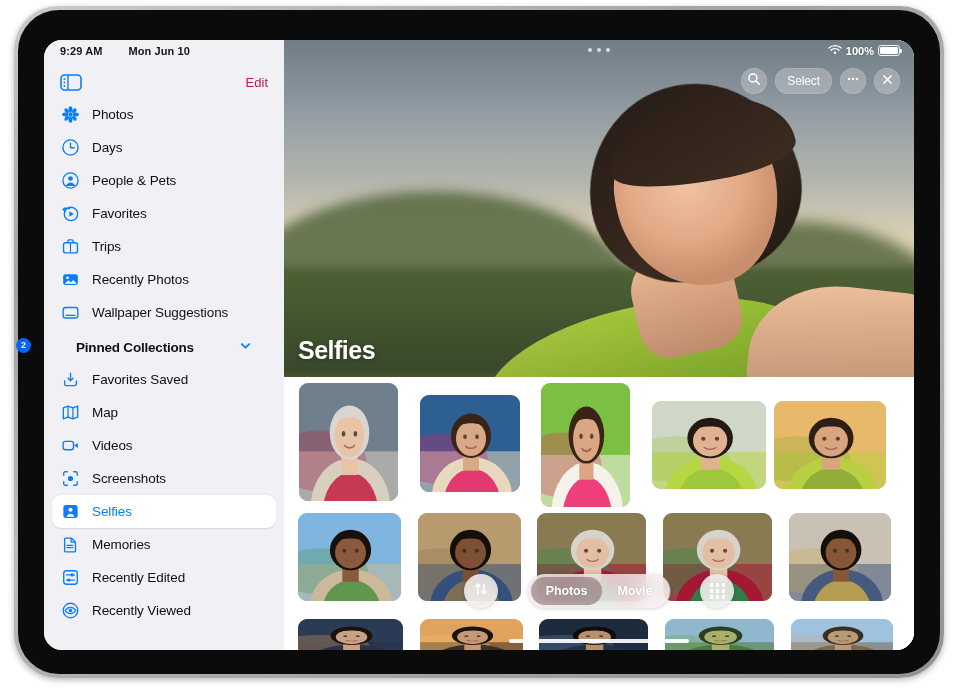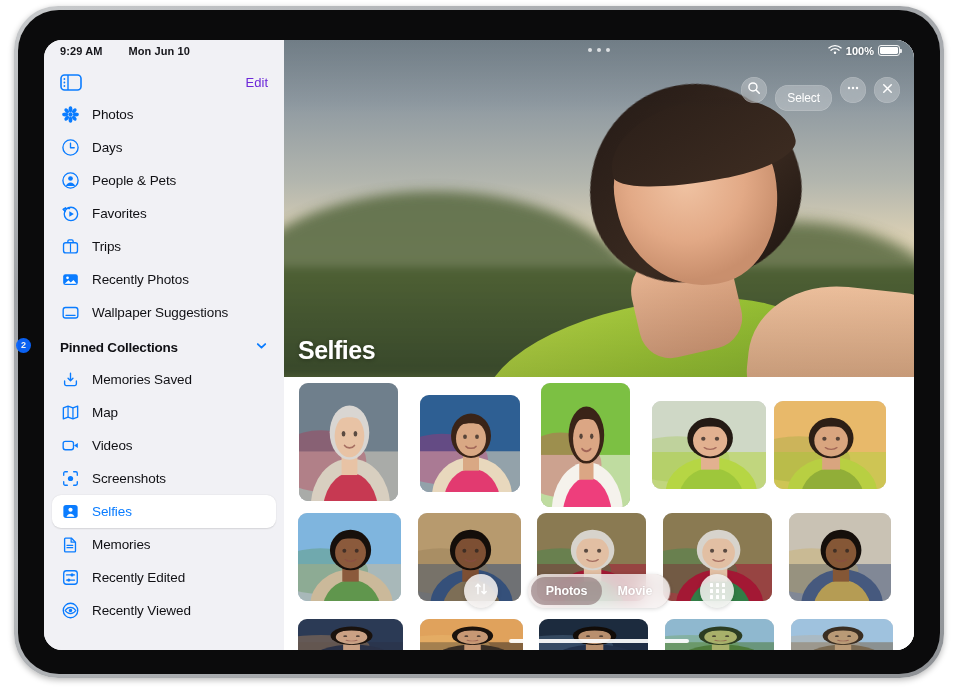--- a/index.html
+++ b/index.html
@@ -70,21 +70,21 @@
 
   .sb-top {
     position: absolute; left: 0; top: 24px;
     width: 240px; height: 36px;
     display: flex; align-items: center;
     justify-content: space-between;
     padding: 0 16px;
   }
   .sb-toggle { width: 22px; height: 17px; cursor: pointer; }
   .edit-btn {
-    font-size: 13px; color: #6d28d9; font-weight: 400; cursor: pointer;
+    font-size: 13px; color: #be185d; font-weight: 400; cursor: pointer;
   }
 
   .sb-scroll { position: absolute; left: 0; top: 58px; width: 240px; height: 552px; }
 
   .sb-item {
     display: flex; align-items: center;
     height: 33px;
     margin: 0 8px;
     padding: 0 8px;
     border-radius: 9px;
@@ -100,21 +100,21 @@
     font-size: 13.5px;
     color: #101014;
     letter-spacing: -.1px;
     white-space: nowrap;
   }
   .sb-item.active { background: #ffffff; box-shadow: 0 .5px 1.5px rgba(0,0,0,.12); }
   .sb-item.active .lb { color: #0a7cff; }
 
   .sb-section {
     display: flex; align-items: center; justify-content: space-between;
-    height: 32px; margin: 2px 8px 0; padding: 0 8px; cursor: pointer;
+    height: 32px; margin: 2px 24px 0; padding: 0 8px; cursor: pointer;
   }
   .sb-section .st { font-size: 13.5px; font-weight: 700; color: #101014; letter-spacing: -.2px; }
 
   
   .content {
     position: absolute;
     left: 240px; top: 0;
     width: 630px; height: 610px;
     background: #fff;
     overflow: hidden;
@@ -233,21 +233,21 @@
   }
   .gbtn {
     height: 26px; border-radius: 13px;
     background: rgba(255,255,255,.26);
     backdrop-filter: blur(8px);
     display: flex; align-items: center; justify-content: center;
     color: #fff; cursor: pointer;
     box-shadow: inset 0 0 0 .5px rgba(255,255,255,.22);
   }
   .gbtn.circ { width: 26px; }
-  .gbtn.pill { padding: 0 12px; font-size: 12px; font-weight: 500; letter-spacing: -.1px; margin-top: 17px; }
+  .gbtn.pill { padding: 0 12px; font-size: 12px; font-weight: 500; letter-spacing: -.1px; }
 
   
   .grid-area {
     position: absolute; left: 0; top: 337px;
     width: 630px; height: 273px;
     background: #fff;
     overflow: hidden;
   }
   .prow { position: absolute; left: 0; width: 630px; display: flex; }
   .thumb {
@@ -426,21 +426,21 @@
         </div>
 
 
         <div class="sb-item">
           <span class="ic">
             <svg viewBox="0 0 21 21" width="19" height="19">
               <path d="M4 12.2v3.4c0 .9.7 1.6 1.6 1.6h9.8c.9 0 1.6-.7 1.6-1.6v-3.4" fill="none" stroke="#0a7cff" stroke-width="1.5" stroke-linecap="round"></path>
               <path d="M10.5 3.6v8.2m0 0l-2.7-2.7m2.7 2.7l2.7-2.7" fill="none" stroke="#0a7cff" stroke-width="1.5" stroke-linecap="round" stroke-linejoin="round"></path>
             </svg>
           </span>
-          <span class="lb">Memories Saved</span>
+          <span class="lb">Favorites Saved</span>
         </div>
 
         <div class="sb-item">
           <span class="ic">
             <svg viewBox="0 0 21 21" width="19" height="19">
               <path d="M2.6 5.4l5.2-2 5.4 2 5.2-2v12.2l-5.2 2-5.4-2-5.2 2z" fill="none" stroke="#0a7cff" stroke-width="1.5" stroke-linejoin="round"></path>
               <line x1="7.8" y1="3.4" x2="7.8" y2="15.6" stroke="#0a7cff" stroke-width="1.4"></line>
               <line x1="13.2" y1="5.4" x2="13.2" y2="17.6" stroke="#0a7cff" stroke-width="1.4"></line>
             </svg>
           </span>

